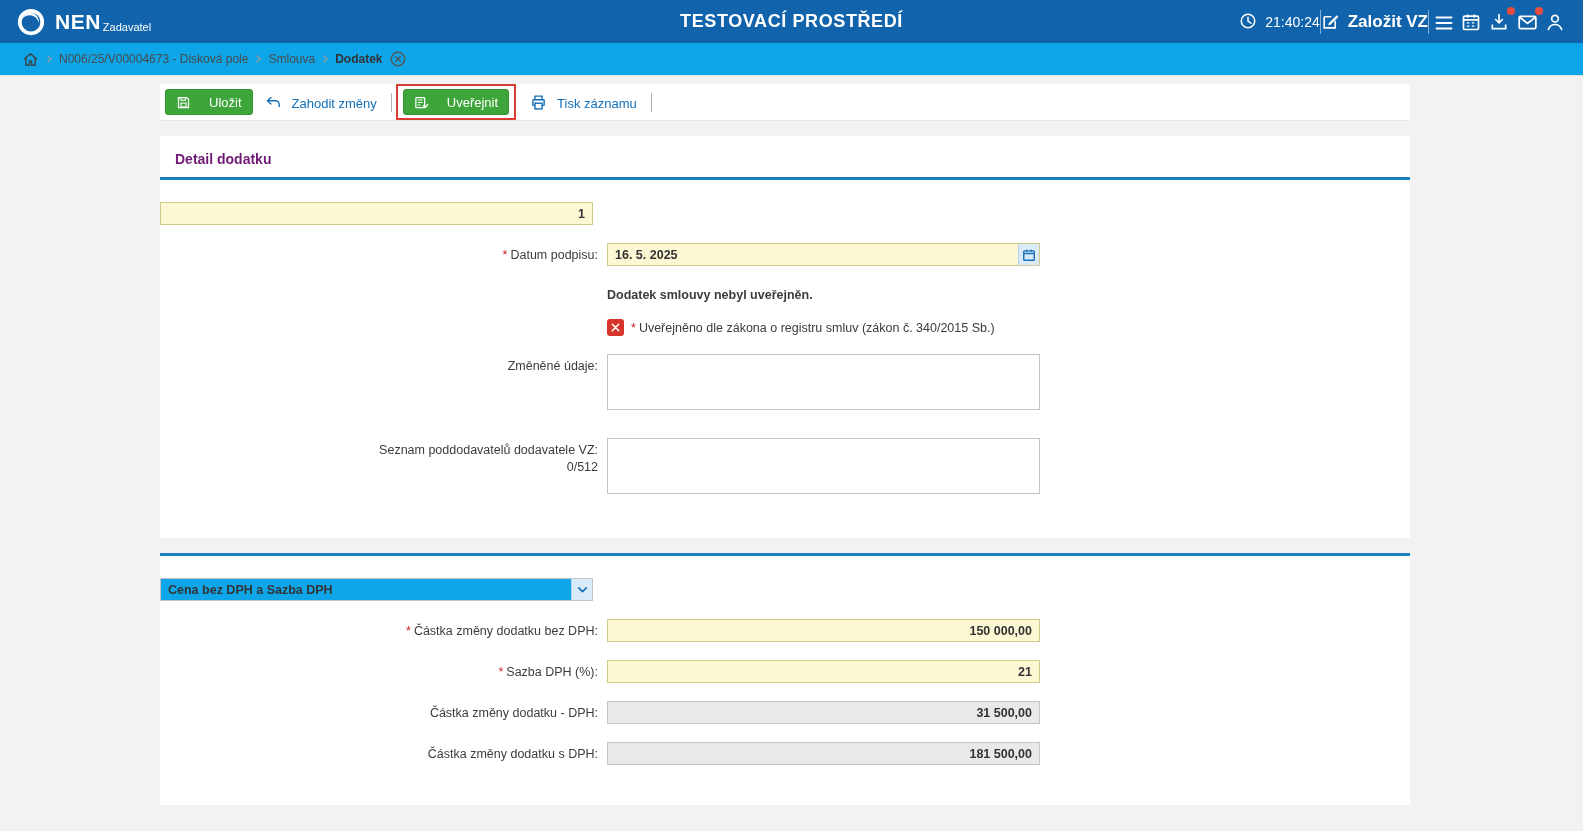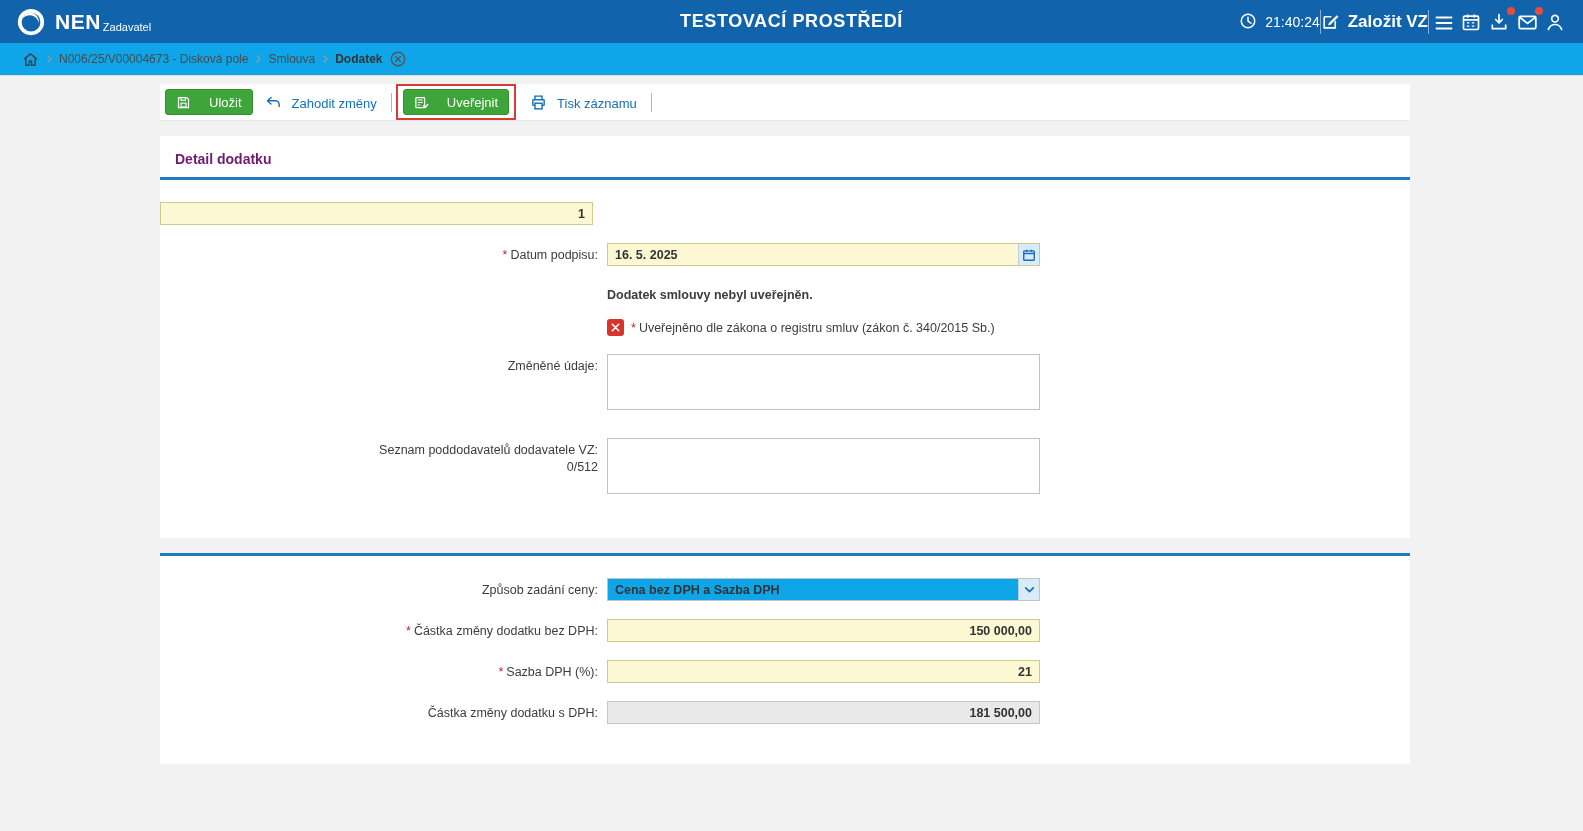--- a/index.html
+++ b/index.html
@@ -301,21 +301,20 @@
           </div>
         </div>
       </div>
     </section>
 
     <section class="panel">
       <div class="panel-rule"></div>
 
       <div class="panel-form">
         <div class="form-row">
-          <div class="form-label"><span>Způsob zadání ceny:</span></div>
           <div class="field">
             <input class="inp with-btn" value="Cena bez DPH a Sazba DPH" style="">
             <button class="field-btn">
               <svg viewBox="0 0 24 24" width="13" height="13">
                   <path d="M5 9l7 7 7-7" fill="none" stroke="currentColor" stroke-width="3" stroke-linecap="round" stroke-linejoin="round"></path>
                 </svg>
             </button>
           </div>
         </div>
 
@@ -326,20 +325,26 @@
           </div>
         </div>
 
         <div class="form-row">
           <div class="form-label"><span class="req">*</span><span>Sazba DPH (%):</span></div>
           <div class="field">
             <input class="inp yellow num" value="21" style="">
           </div>
         </div>
 
+        <div class="form-row">
+          <div class="form-label"><span>Částka změny dodatku - DPH:</span></div>
+          <div class="field">
+            <input class="inp gray num" readonly="" value="31 500,00" style="">
+          </div>
+        </div>
 
         <div class="form-row">
           <div class="form-label"><span>Částka změny dodatku s DPH:</span></div>
           <div class="field">
             <input class="inp gray num" readonly="" value="181 500,00" style="">
           </div>
         </div>
 
       </div>
     </section>

